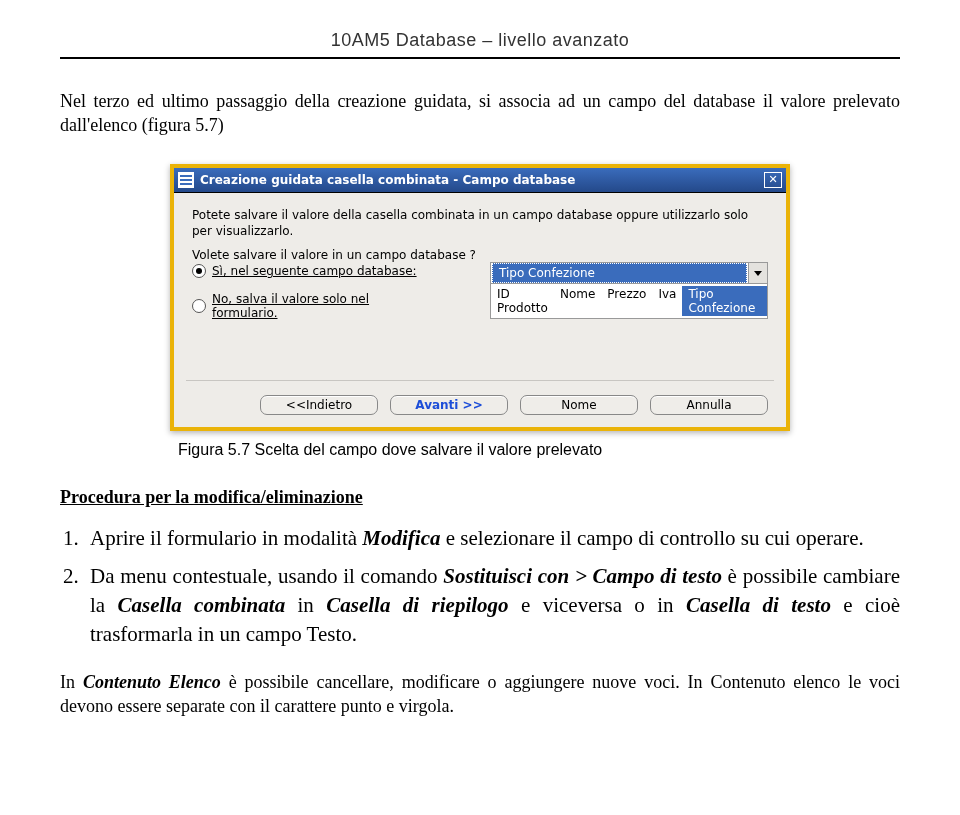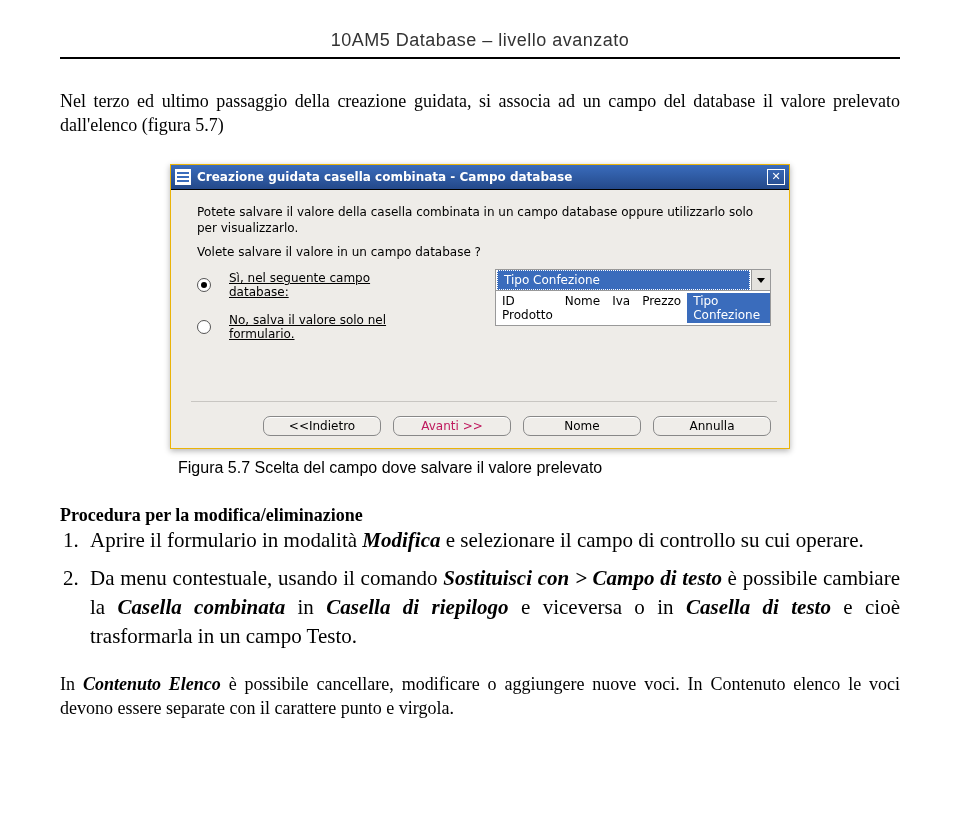--- a/index.html
+++ b/index.html
@@ -42,21 +42,21 @@
 
   
   .dialog-wrap {
     margin: 26px auto 10px auto;
     width: 620px;
     font-family: 'DejaVu Sans', 'Liberation Sans', Arial, sans-serif;
     font-size: 12px;
     color: #000;
   }
   .dialog {
-    border: 1px solid #eab308;
+    border: 4px solid #eab308;
     box-shadow: 0 2px 6px rgba(0,0,0,0.3);
   }
   .titlebar {
     display: flex;
     align-items: center;
     height: 24px;
     background: linear-gradient(#3a6cbc, #24498a);
     color: #fff;
     font-size: 12px;
     padding: 0 4px;
@@ -78,48 +78,48 @@
   }
   .titlebar .title-text { font-weight: bold; flex: 1; }
   .titlebar .close-box {
     width: 16px; height: 14px;
     border: 1px solid #fff;
     display: flex; align-items: center; justify-content: center;
     font-size: 11px; line-height: 1;
   }
   .dialog-body {
     background: #eeece8;
-    padding: 14px 18px 12px 26px;
+    padding: 14px 18px 12px 18px;
   }
   .intro-text {
     font-size: 12px;
     line-height: 1.4;
     margin-bottom: 8px;
   }
   .question-text {
     font-size: 12px;
-    margin-bottom: 10px;
+    margin-bottom: 0;
   }
   .option-row {
     display: flex;
     align-items: flex-start;
     gap: 20px;
     margin-bottom: 4px;
   }
   .radio-col {
     width: 230px;
     display: flex;
     flex-direction: column;
     gap: 14px;
     padding-top: 2px;
   }
   .radio-item {
     display: flex;
     align-items: center;
-    gap: 18px;
+    gap: 6px;
     font-size: 12px;
     text-decoration: underline;
     cursor: default;
   }
   .radio-circle {
     width: 12px; height: 12px;
     border: 1px solid #555;
     border-radius: 50%;
     background: #fff;
     display: flex; align-items: center; justify-content: center;
@@ -192,32 +192,34 @@
     min-width: 100px;
     padding: 2px 8px;
     font-size: 12px;
     background: #efede9;
     border: 1px solid #888;
     border-radius: 7px;
     text-align: center;
     box-shadow: inset 0 1px 0 #fff;
   }
   .btn.disabled {
-    color: #be185d;
+    color: #1d4ed8;
+    font-weight: bold;
   }
 
   .caption {
     font-family: 'Century Gothic', 'Trebuchet MS', sans-serif;
     font-size: 16px;
     margin: 10px 0 28px 118px;
   }
   .section-heading {
     font-size: 18px;
     font-weight: bold;
-    margin-bottom: 0;
+    margin-bottom: 16px;
+    text-decoration: underline;
   }
   .ordered {
     margin: 0 0 20px 24px;
     padding: 0;
     font-size: 21px;
     line-height: 1.4;
     text-align: justify;
   }
   .ordered li {
     margin-bottom: 8px;
@@ -265,22 +267,22 @@
           <div class="field-box">
             <div class="combo-selected">
               <span class="sel-text">Tipo Confezione</span>
               <span class="combo-btn">
                   <span class="tri-down"></span>
                 </span>
             </div>
             <div class="combo-list">
               <div class="combo-item">ID Prodotto</div>
               <div class="combo-item">Nome</div>
+              <div class="combo-item">Prezzo</div>
               <div class="combo-item">Iva</div>
-              <div class="combo-item">Prezzo</div>
               <div class="combo-item hl">Tipo Confezione</div>
             </div>
           </div>
         </div>
 
         <div class="dialog-sep"></div>
 
         <div class="button-row">
           <div class="btn">&lt;&lt;Indietro</div>
           <div class="btn disabled">Avanti &gt;&gt;</div>

